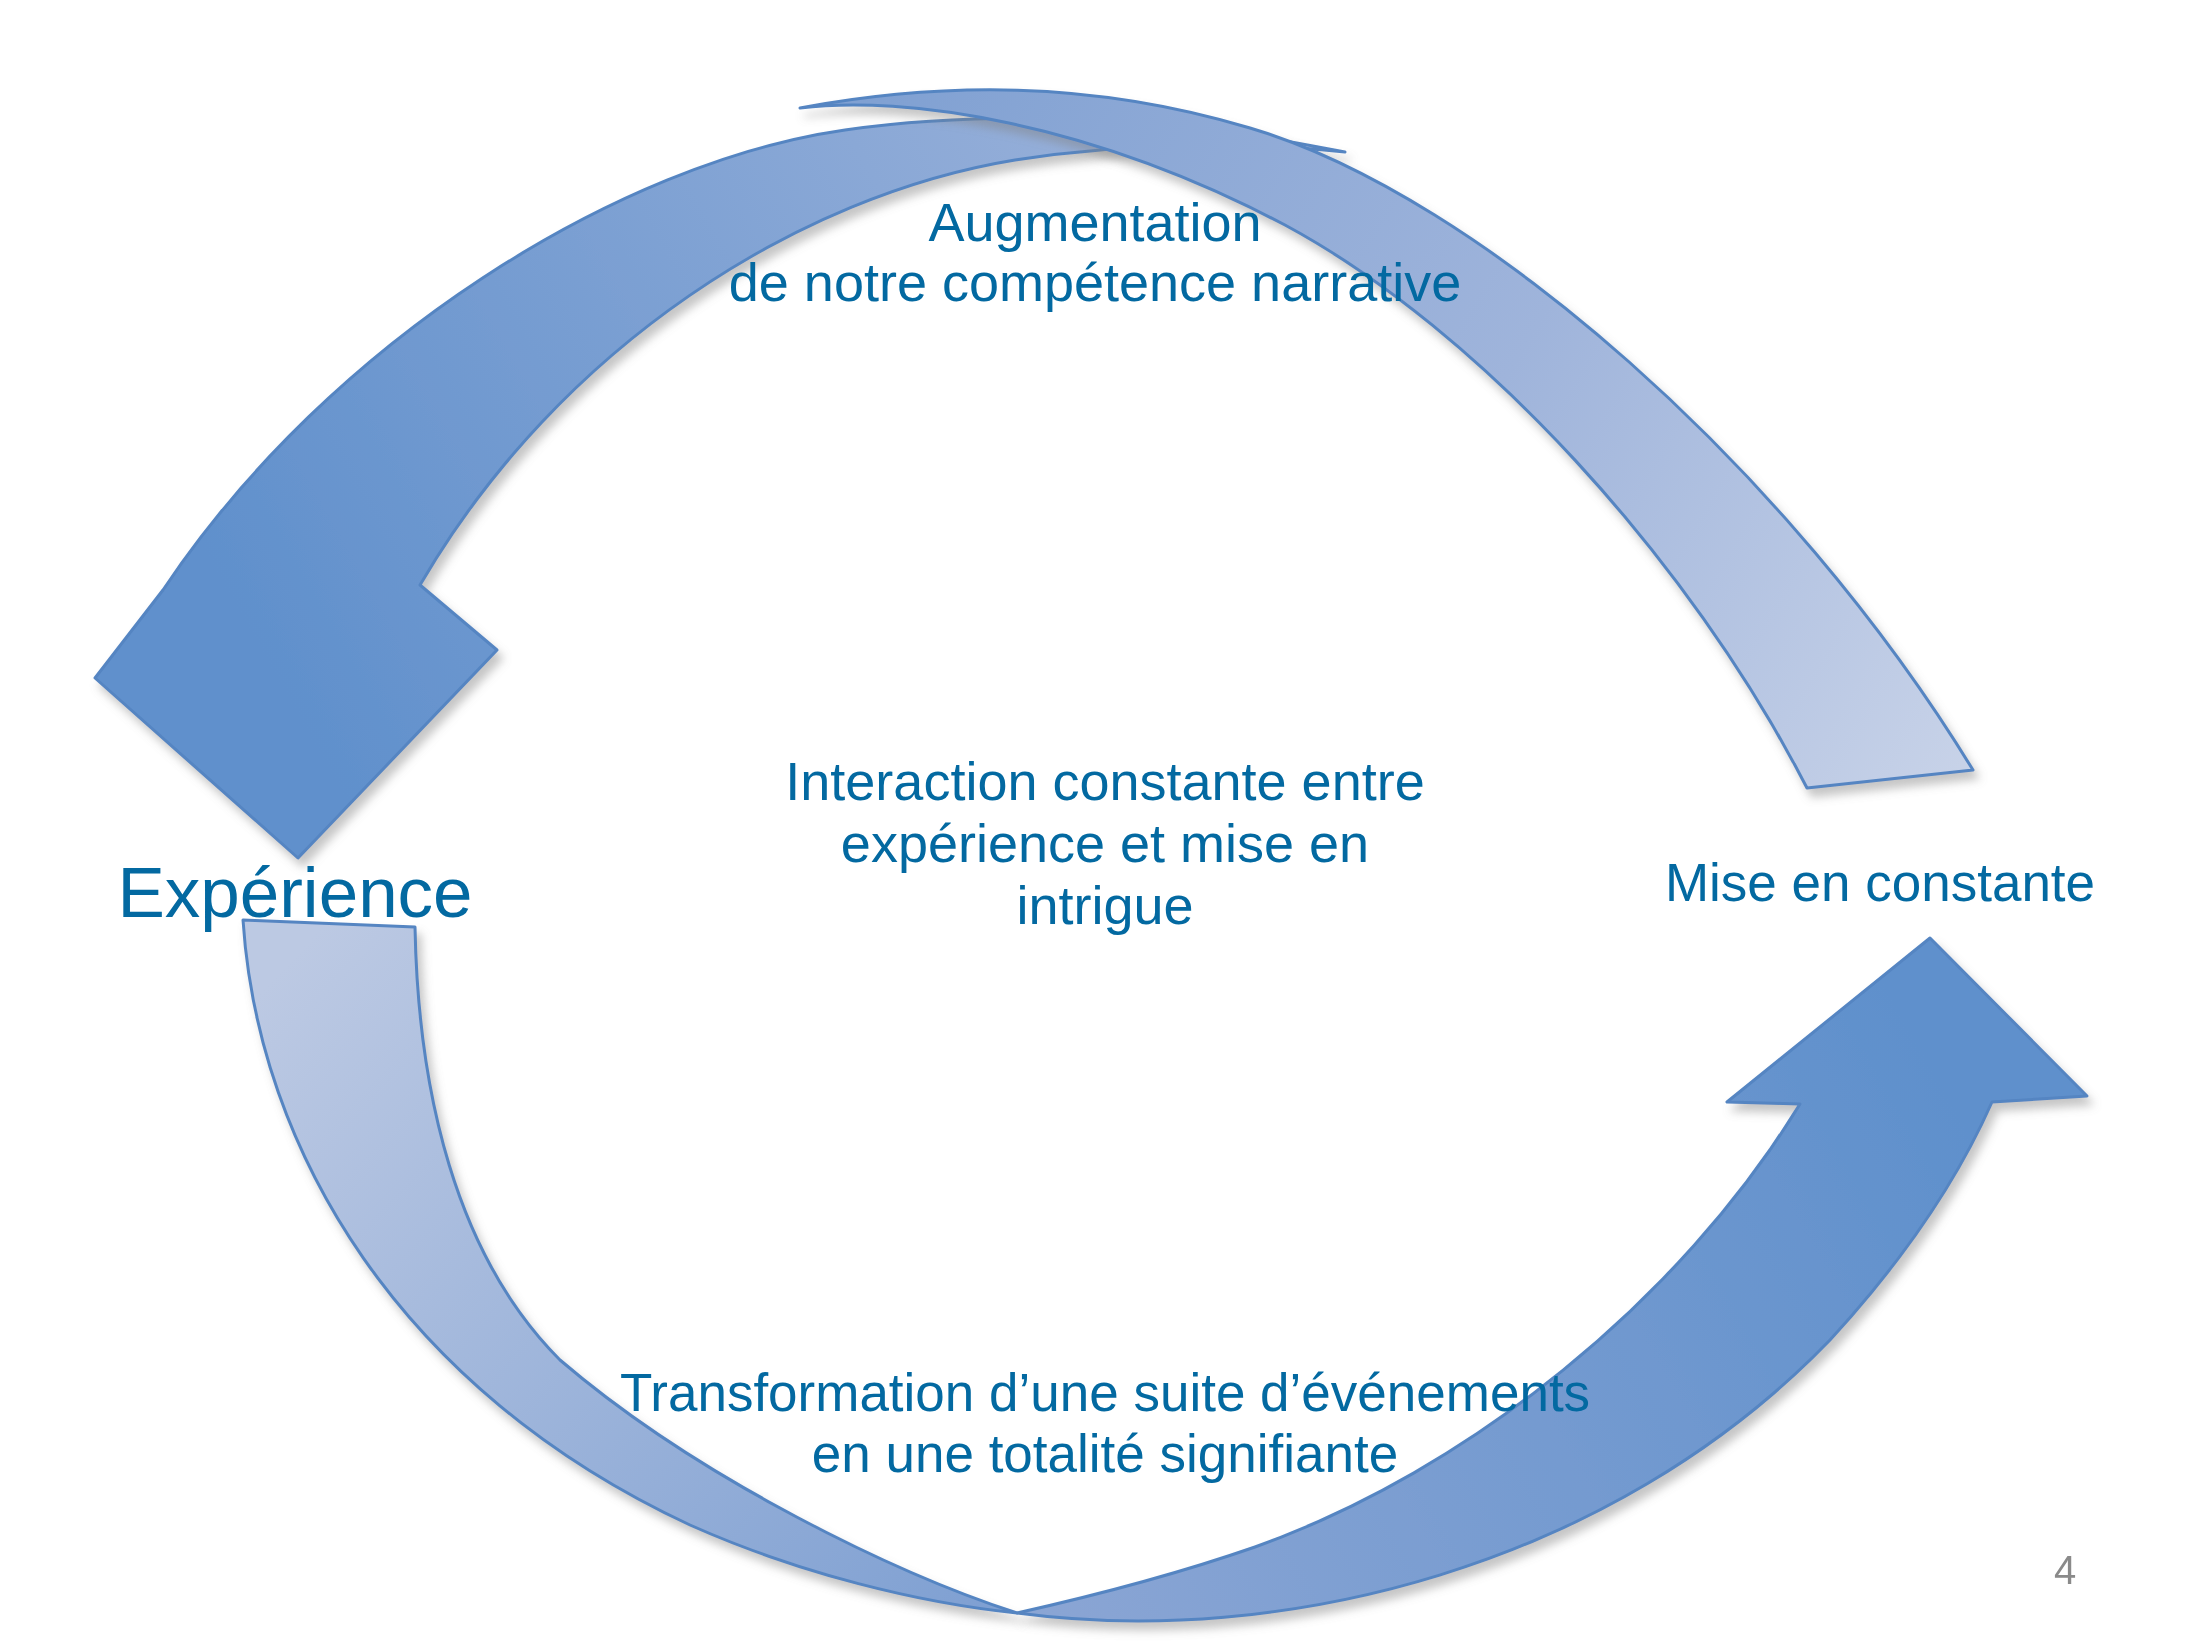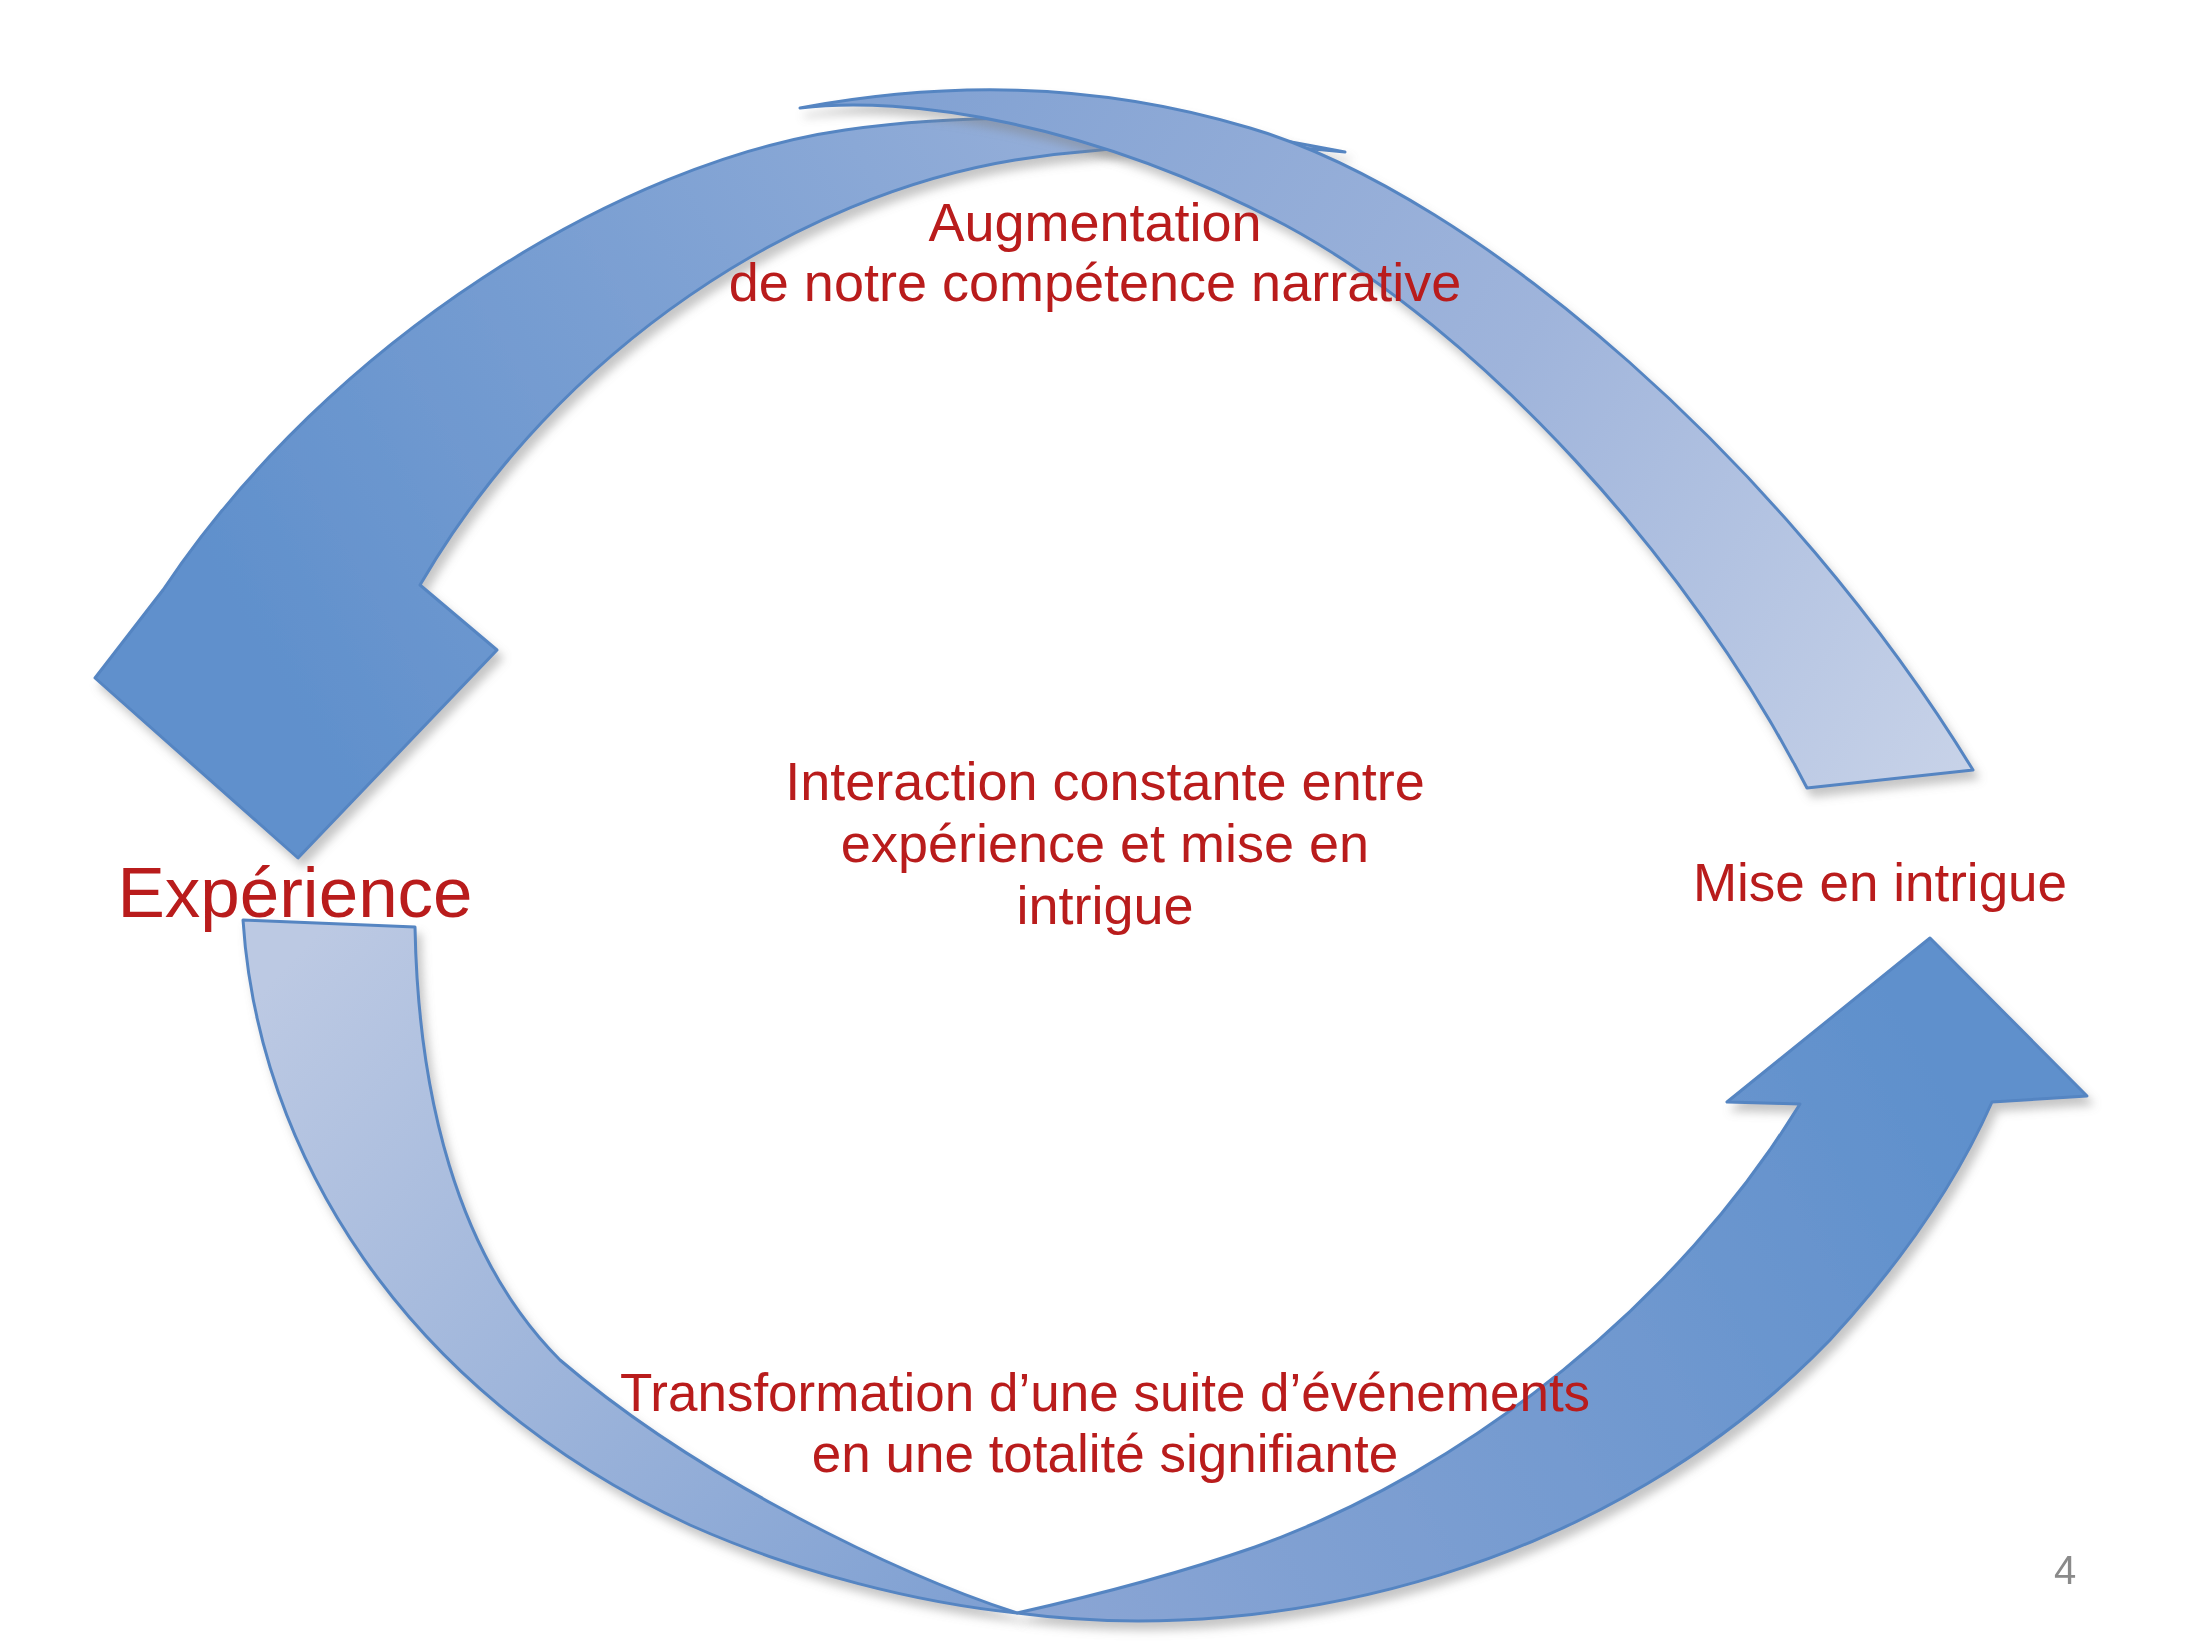--- a/index.html
+++ b/index.html
@@ -1,19 +1,19 @@
 <!DOCTYPE html>
 <html><head>
 <meta charset="utf-8">
 <style>
   html,body{margin:0;padding:0;background:#ffffff;}
   body{width:2200px;height:1650px;font-family:"Liberation Sans",sans-serif;}
   .slide{position:relative;width:2200px;height:1650px;background:#ffffff;overflow:hidden;}
   .diagram-svg{position:absolute;left:0;top:0;width:2200px;height:1650px;}
-  .label{position:absolute;color:#b91c1c;text-align:center;white-space:nowrap;}
+  .label{position:absolute;color:#0369a1;text-align:center;white-space:nowrap;}
   .label div{white-space:nowrap;}
   .top-label{left:0;top:192px;width:2200px;font-size:54px;line-height:60px;}
   .top-label div{transform:translateX(-5px);}
   .center-label{left:0;top:750px;width:2210px;font-size:54px;line-height:62px;}
   .left-label{left:60px;top:852px;width:470px;font-size:71px;}
   .right-label{left:1640px;top:852px;width:480px;font-size:53px;}
   .bottom-label{left:0;top:1362px;width:2210px;font-size:53px;line-height:61px;}
   .page-number{position:absolute;left:2020px;top:1548px;width:90px;text-align:center;
                font-size:40px;color:#8A8A8A;}
 </style>
@@ -87,21 +87,21 @@
   </div>
 
   <div class="label center-label">
     <div>Interaction constante entre</div>
     <div>expérience et mise en</div>
     <div>intrigue</div>
   </div>
 
   <div class="label left-label">Expérience</div>
 
-  <div class="label right-label">Mise en intrigue</div>
+  <div class="label right-label">Mise en constante</div>
 
   <div class="label bottom-label">
     <div>Transformation d’une suite d’événements</div>
     <div>en une totalité signifiante</div>
   </div>
 
   <div class="page-number">4</div>
 
 </div>
 

